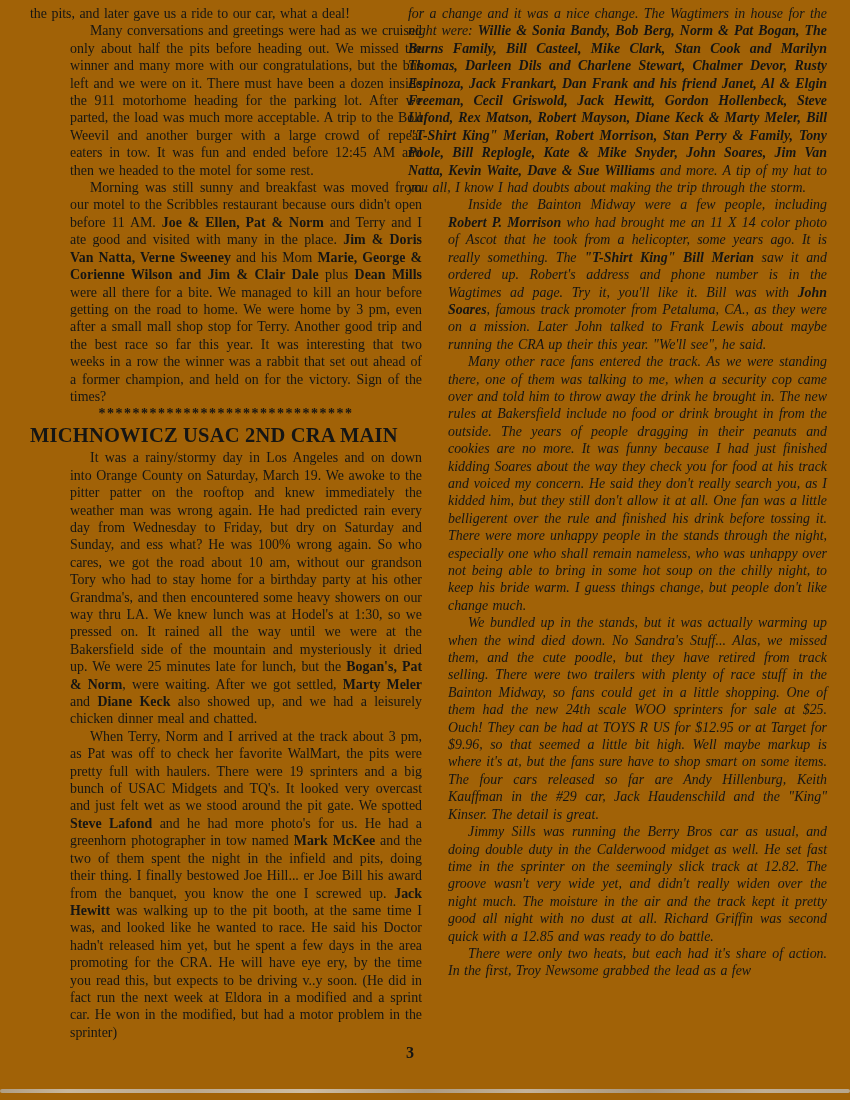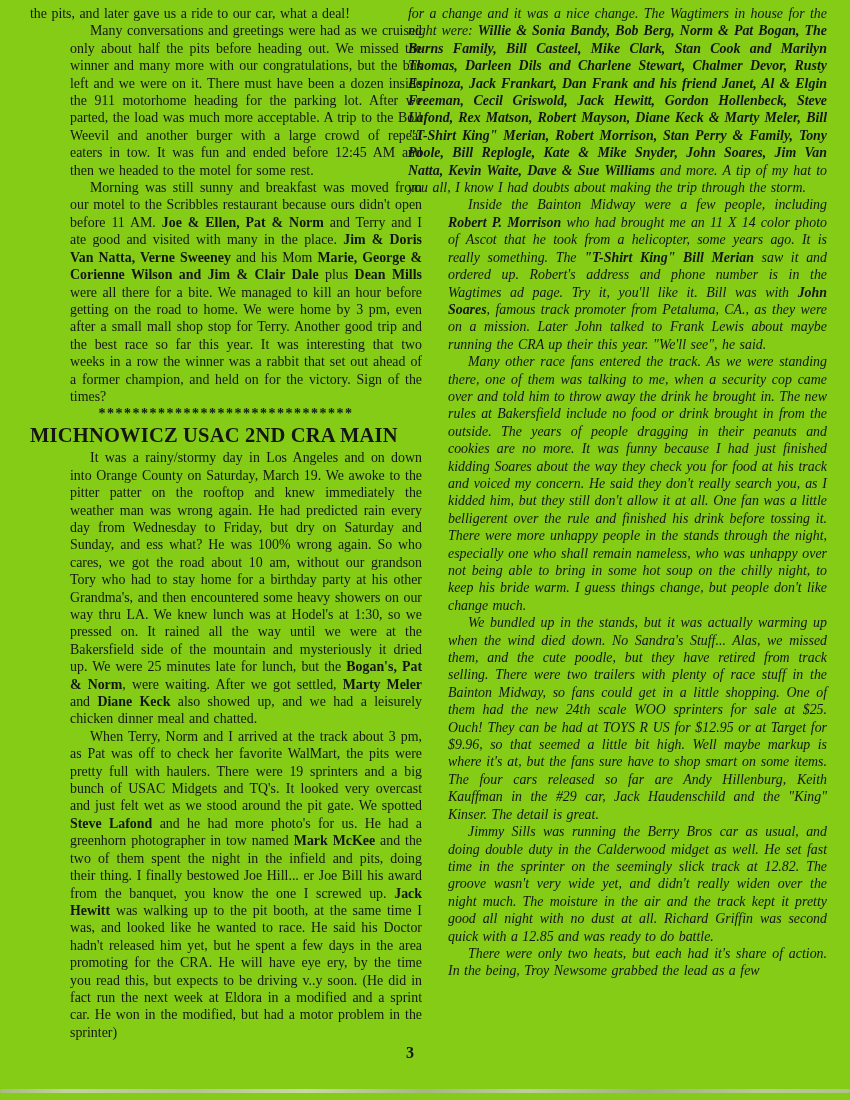--- a/index.html
+++ b/index.html
@@ -3,21 +3,21 @@
 <meta charset="utf-8">
 <style>
   html,body{margin:0;padding:0;}
   body{
     width:850px;height:1100px;
     background:#e9e7e3;
     font-family:"Liberation Serif", serif;
   }
   .page{
     position:relative;width:850px;height:1100px;
-    background:#84cc16;
+    background:#a16207;
     overflow:hidden;
     color:#151514;
   }
   .col{position:absolute;top:5px;}
   .col.left{left:30px;width:392px;}
   .col.right{left:408px;width:419px;font-style:italic;}
   .para{
     margin:0;
     text-align:justify;
     font-size:13.9px;
@@ -69,17 +69,17 @@
       <h2 class="heading">MICHNOWICZ USAC 2ND CRA MAIN</h2>
       <p class="para indent"><span>It was a rainy/stormy day in Los Angeles and on down into Orange County on Saturday, March 19. We awoke to the pitter patter on the rooftop and knew immediately the weather man was wrong again. He had predicted rain every day from Wednesday to Friday, but dry on Saturday and Sunday, and ess what? He was 100% wrong again. So who cares, we got the road about 10 am, without our grandson Tory who had to stay home for a birthday party at his other Grandma's, and then encountered some heavy showers on our way thru LA. We knew lunch was at Hodel's at 1:30, so we pressed on. It rained all the way until we were at the Bakersfield side of the mountain and mysteriously it dried up. We were 25 minutes late for lunch, but the </span><b>Bogan's, Pat &amp; Norm</b><span>, were waiting. After we got settled, </span><b>Marty Meler</b><span> and </span><b>Diane Keck</b><span> also showed up, and we had a leisurely chicken dinner meal and chatted.</span></p>
       <p class="para indent"><span>When Terry, Norm and I arrived at the track about 3 pm, as Pat was off to check her favorite WalMart, the pits were pretty full with haulers. There were 19 sprinters and a big bunch of USAC Midgets and TQ's. It looked very overcast and just felt wet as we stood around the pit gate. We spotted </span><b>Steve Lafond</b><span> and he had more photo's for us. He had a greenhorn photographer in tow named </span><b>Mark McKee</b><span> and the two of them spent the night in the infield and pits, doing their thing. I finally bestowed Joe Hill... er Joe Bill his award from the banquet, you know the one I screwed up. </span><b>Jack Hewitt</b><span> was walking up to the pit booth, at the same time I was, and looked like he wanted to race. He said his Doctor hadn't released him yet, but he spent a few days in the area promoting for the CRA. He will have eye ery, by the time you read this, but expects to be driving v..y soon. (He did in fact run the next week at Eldora in a modified and a sprint car. He won in the modified, but had a motor problem in the sprinter)</span></p>
     </div>
   <div class="col right" id="col-right">
       <p class="para"><span>for a change and it was a nice change. The Wagtimers in house for the night were: </span><b>Willie &amp; Sonia Bandy, Bob Berg, Norm &amp; Pat Bogan, The Burns Family, Bill Casteel, Mike Clark, Stan Cook and Marilyn Thomas, Darleen Dils and Charlene Stewart, Chalmer Devor, Rusty Espinoza, Jack Frankart, Dan Frank and his friend Janet, Al &amp; Elgin Freeman, Cecil Griswold, Jack Hewitt, Gordon Hollenbeck, Steve Lafond, Rex Matson, Robert Mayson, Diane Keck &amp; Marty Meler, Bill "T-Shirt King" Merian, Robert Morrison, Stan Perry &amp; Family, Tony Poole, Bill Replogle, Kate &amp; Mike Snyder, John Soares, Jim Van Natta, Kevin Waite, Dave &amp; Sue Williams</b><span> and more. A tip of my hat to you all, I know I had doubts about making the trip through the storm.</span></p>
       <p class="para indent"><span>Inside the Bainton Midway were a few people, including </span><b>Robert P. Morrison</b><span> who had brought me an 11 X 14 color photo of Ascot that he took from a helicopter, some years ago. It is really something. The </span><b>"T-Shirt King" Bill Merian</b><span> saw it and ordered up. Robert's address and phone number is in the Wagtimes ad page. Try it, you'll like it. Bill was with </span><b>John Soares</b><span>, famous track promoter from Petaluma, CA., as they were on a mission. Later John talked to Frank Lewis about maybe running the CRA up their this year. "We'll see", he said.</span></p>
       <p class="para indent"><span>Many other race fans entered the track. As we were standing there, one of them was talking to me, when a security cop came over and told him to throw away the drink he brought in. The new rules at Bakersfield include no food or drink brought in from the outside. The years of people dragging in their peanuts and cookies are no more. It was funny because I had just finished kidding Soares about the way they check you for food at his track and voiced my concern. He said they don't really search you, as I kidded him, but they still don't allow it at all. One fan was a little belligerent over the rule and finished his drink before tossing it. There were more unhappy people in the stands through the night, especially one who shall remain nameless, who was unhappy over not being able to bring in some hot soup on the chilly night, to keep his bride warm. I guess things change, but people don't like change much.</span></p>
       <p class="para indent"><span>We bundled up in the stands, but it was actually warming up when the wind died down. No Sandra's Stuff... Alas, we missed them, and the cute poodle, but they have retired from track selling. There were two trailers with plenty of race stuff in the Bainton Midway, so fans could get in a little shopping. One of them had the new 24th scale WOO sprinters for sale at $25. Ouch! They can be had at TOYS R US for $12.95 or at Target for $9.96, so that seemed a little bit high. Well maybe markup is where it's at, but the fans sure have to shop smart on some items. The four cars released so far are Andy Hillenburg, Keith Kauffman in the #29 car, Jack Haudenschild and the "King" Kinser. The detail is great.</span></p>
       <p class="para indent"><span>Jimmy Sills was running the Berry Bros car as usual, and doing double duty in the Calderwood midget as well. He set fast time in the sprinter on the seemingly slick track at 12.82. The groove wasn't very wide yet, and didn't really widen over the night much. The moisture in the air and the track kept it pretty good all night with no dust at all. Richard Griffin was second quick with a 12.85 and was ready to do battle.</span></p>
-      <p class="para indent"><span>There were only two heats, but each had it's share of action. In the being, Troy Newsome grabbed the lead as a few</span></p>
+      <p class="para indent"><span>There were only two heats, but each had it's share of action. In the first, Troy Newsome grabbed the lead as a few</span></p>
     </div>
   <div class="page-number">3</div>
   <div class="scan-edge"></div>
 </div>
 
 </body></html>

